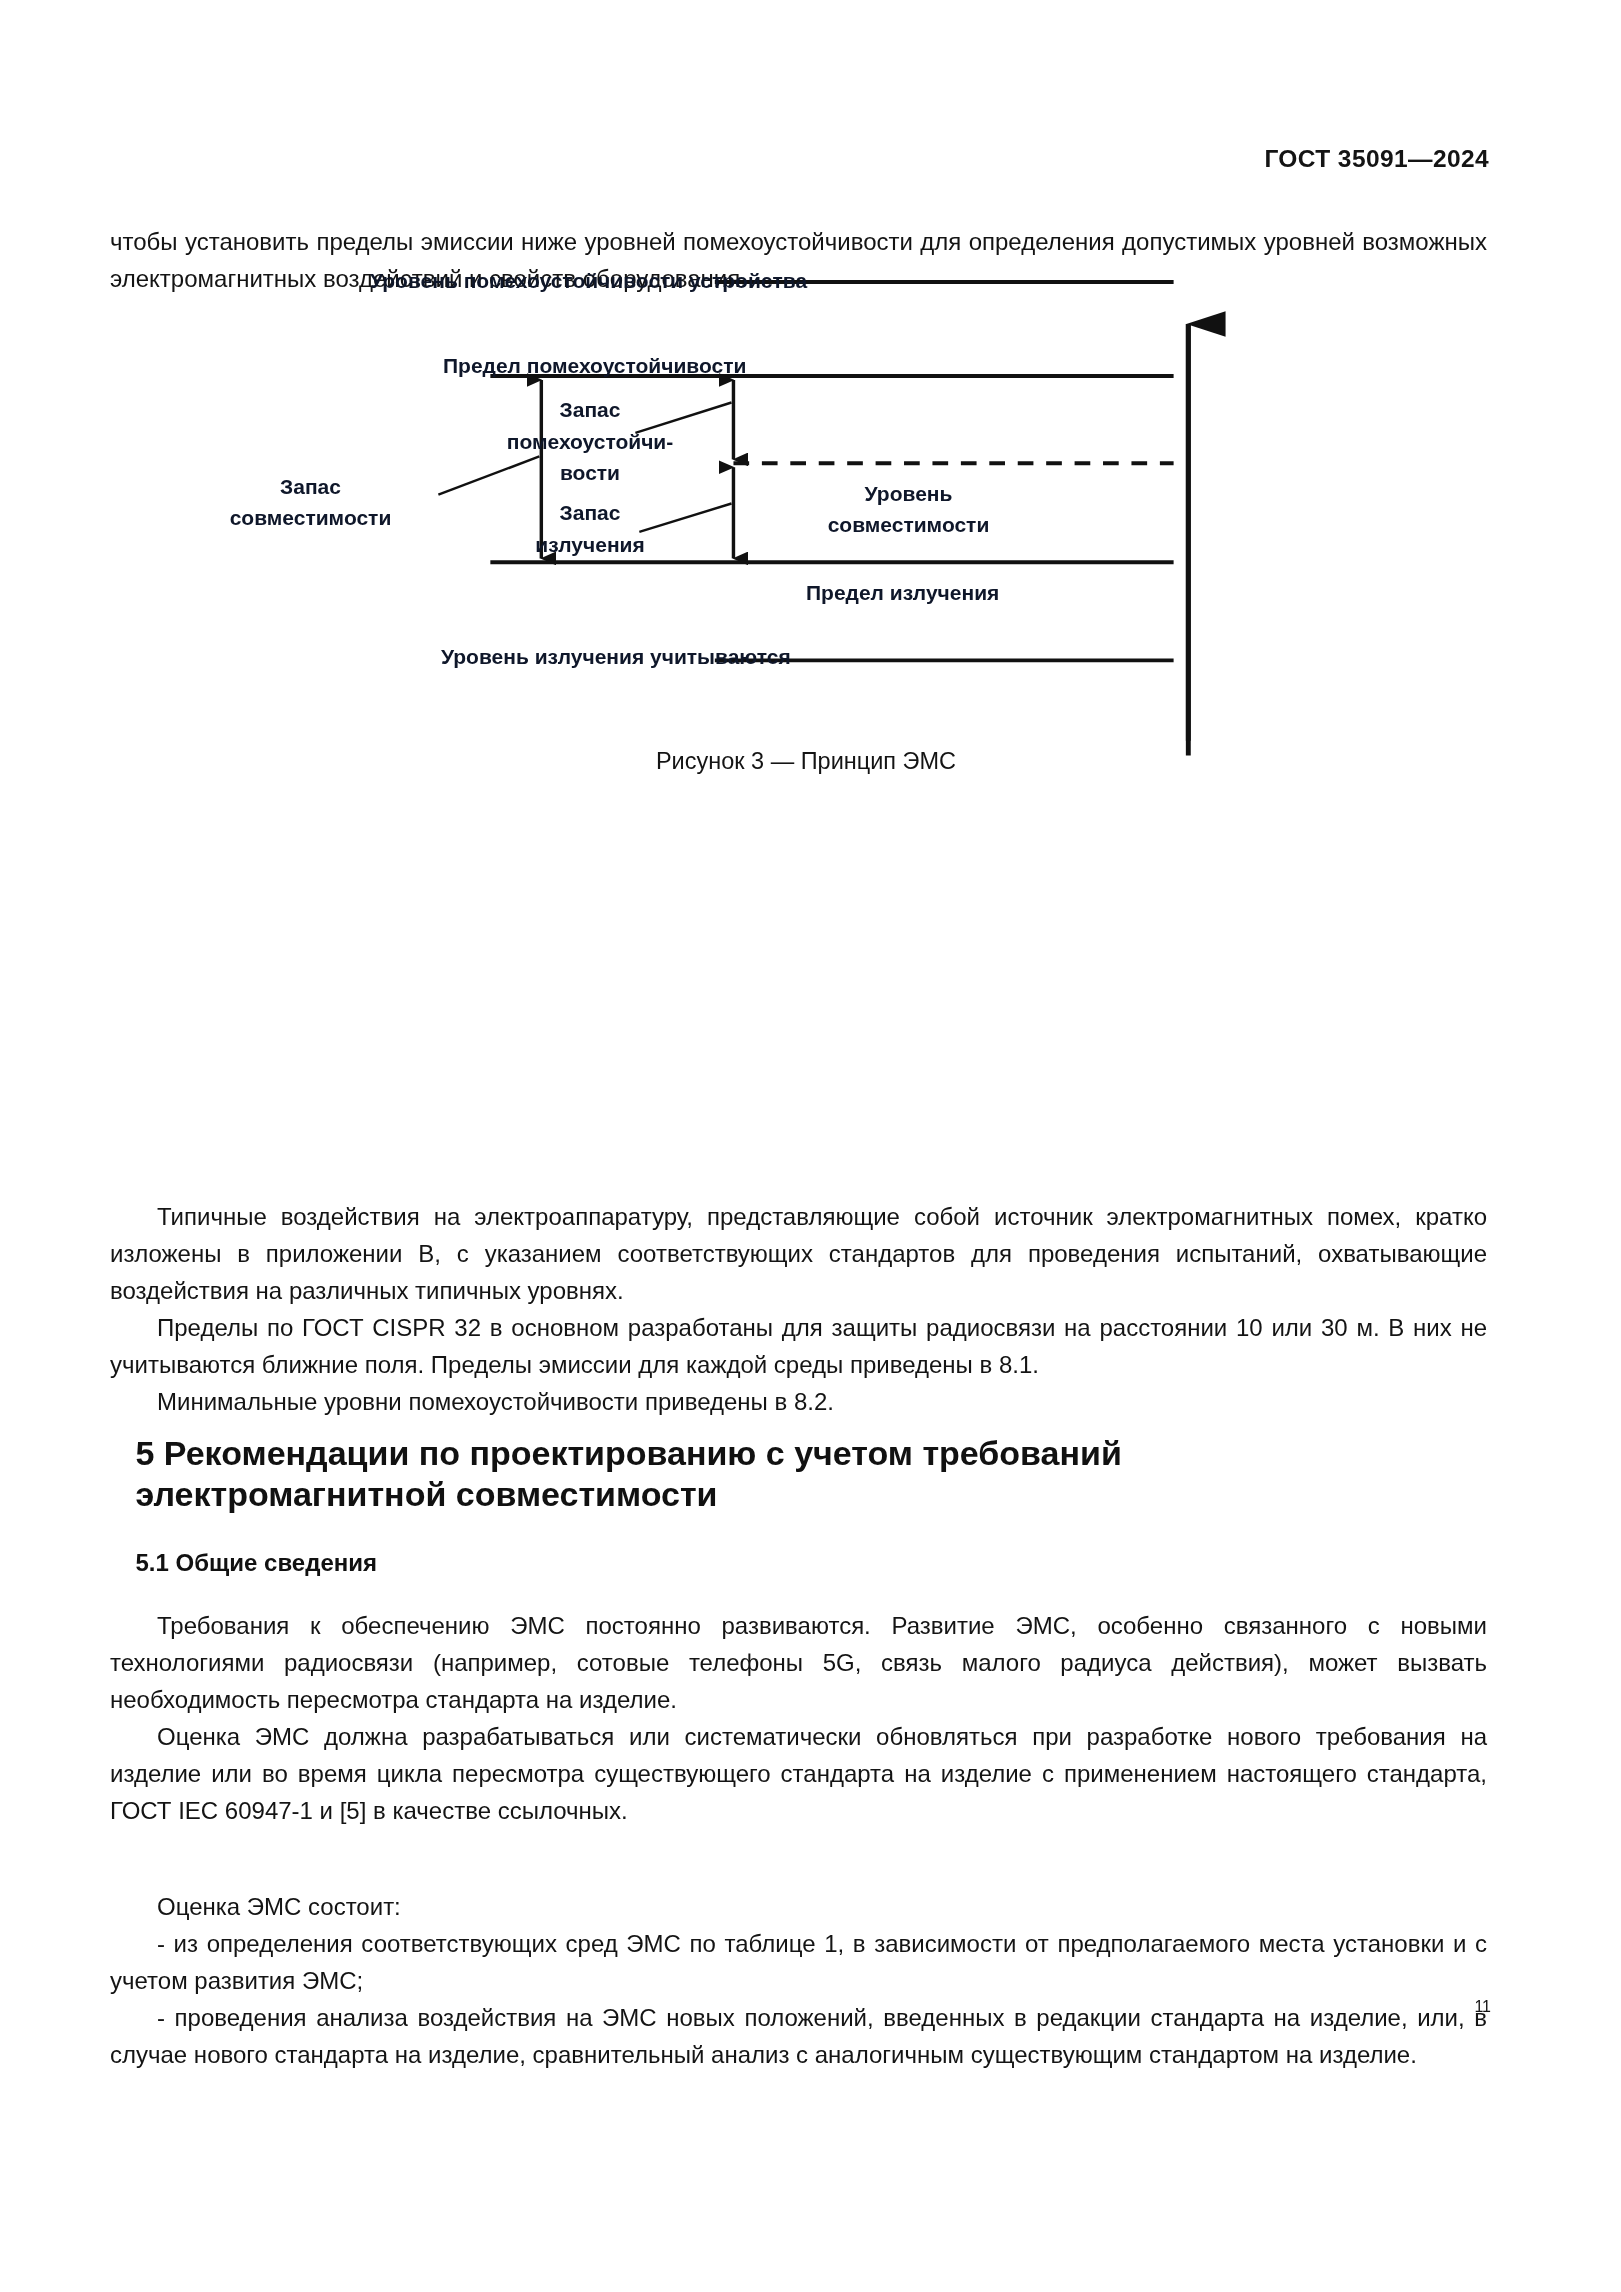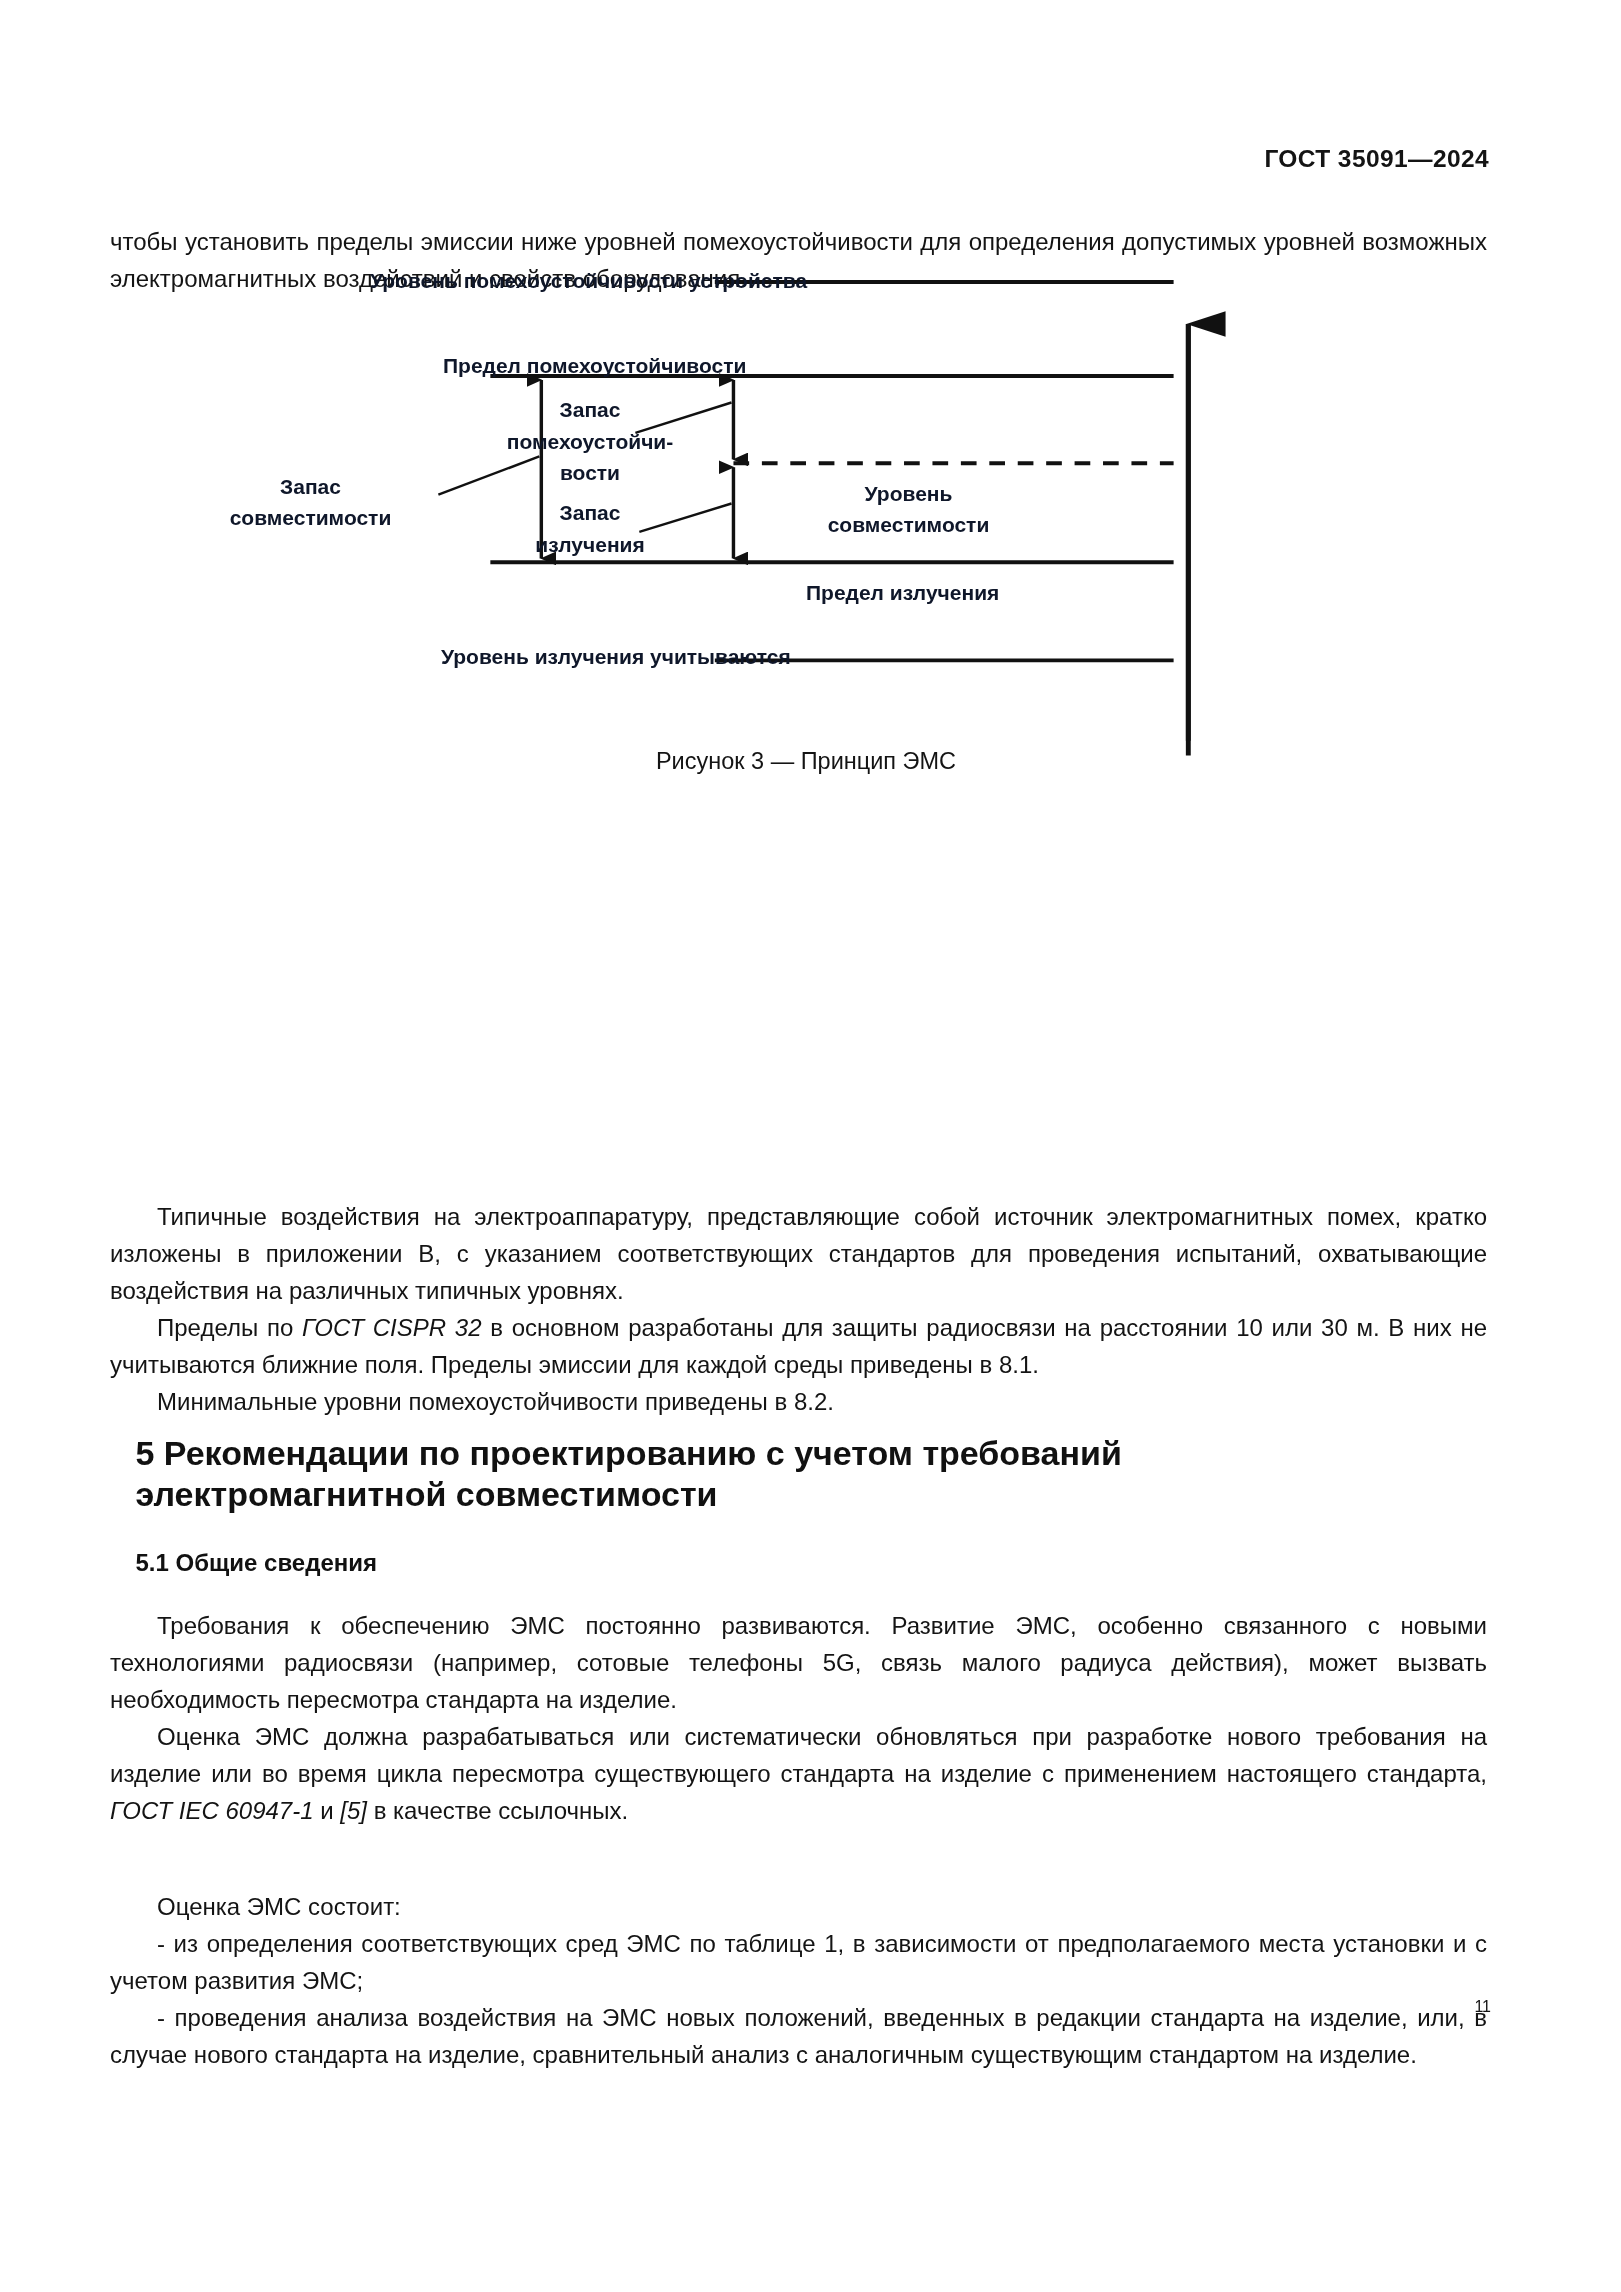--- a/index.html
+++ b/index.html
@@ -27,21 +27,21 @@
   p.body {
     margin:0 0 0 0;
     font-size:24px;
     line-height:37px;
     text-align:justify;
     text-justify:inter-word;
     color:#141414;
   }
   p.body.indent { text-indent:47px; }
   p.body.noind { text-indent:0; }
-  .ital { font-style:italic; }
+  .ital { }
 
   h2.sect {
     margin:0;
     font-size:34px;
     font-weight:bold;
     line-height:41px;
     color:#111;
   }
   h3.subsect {
     margin:0;

